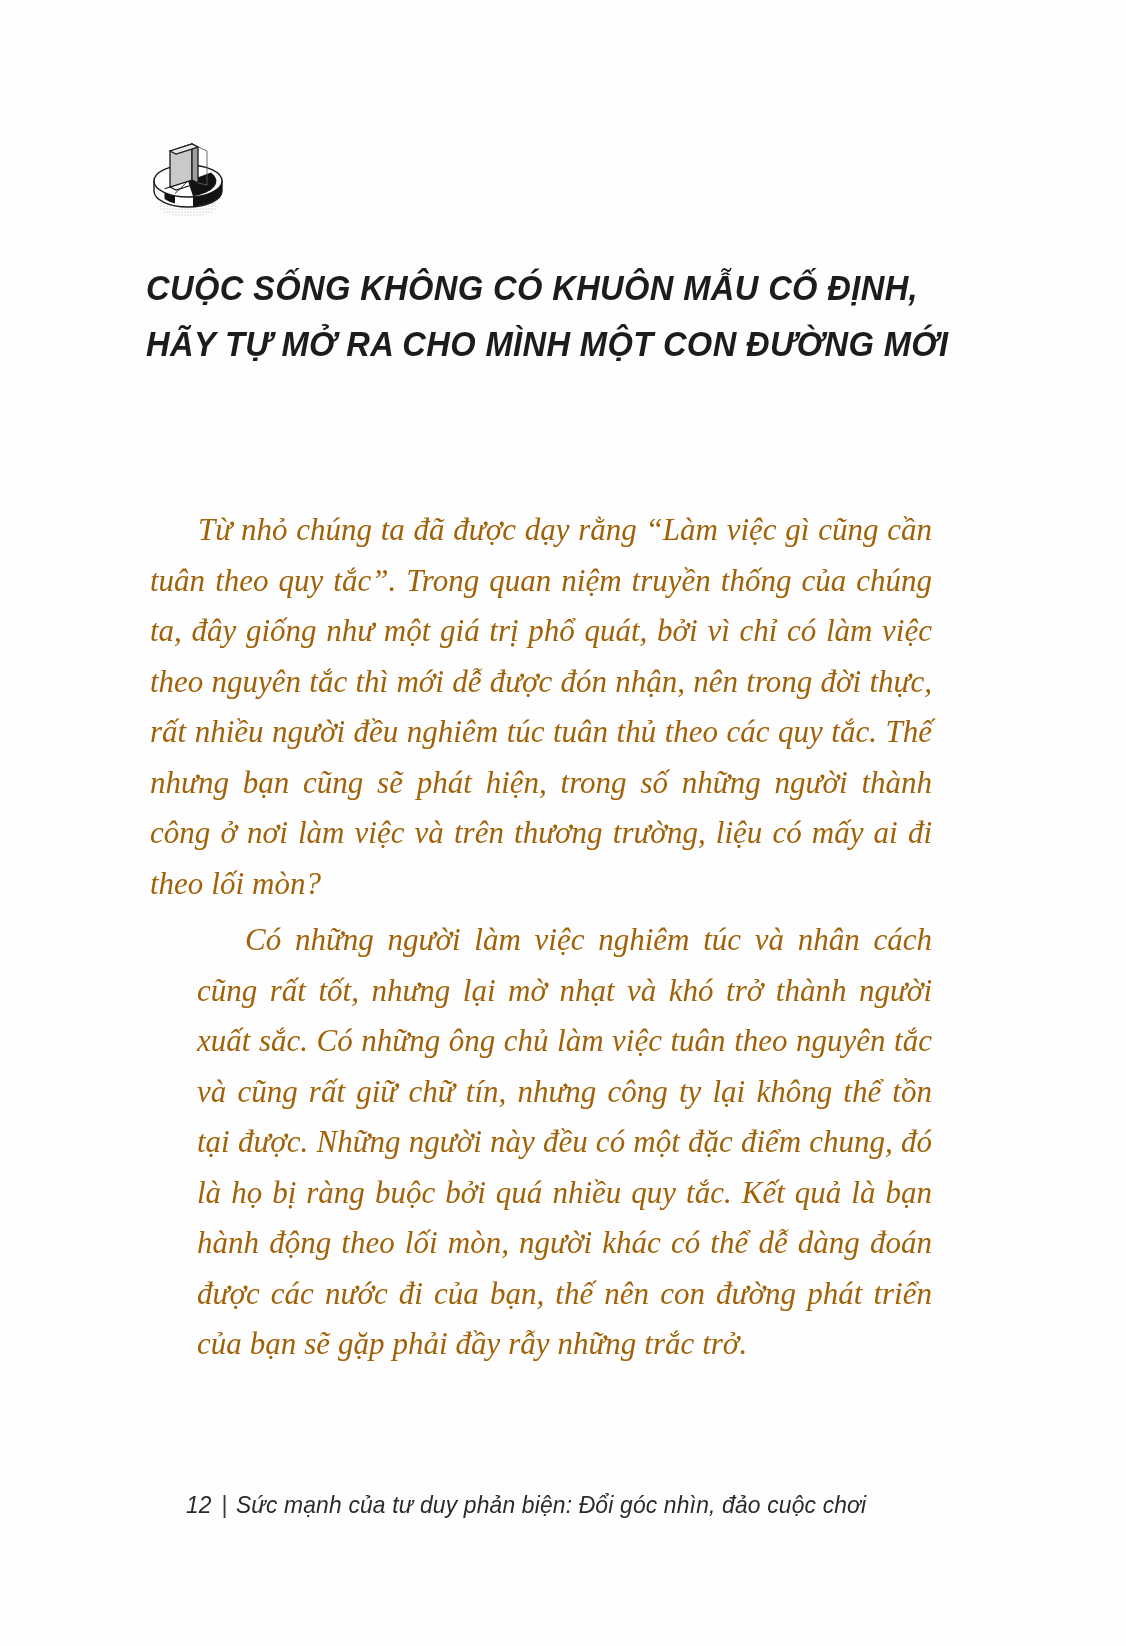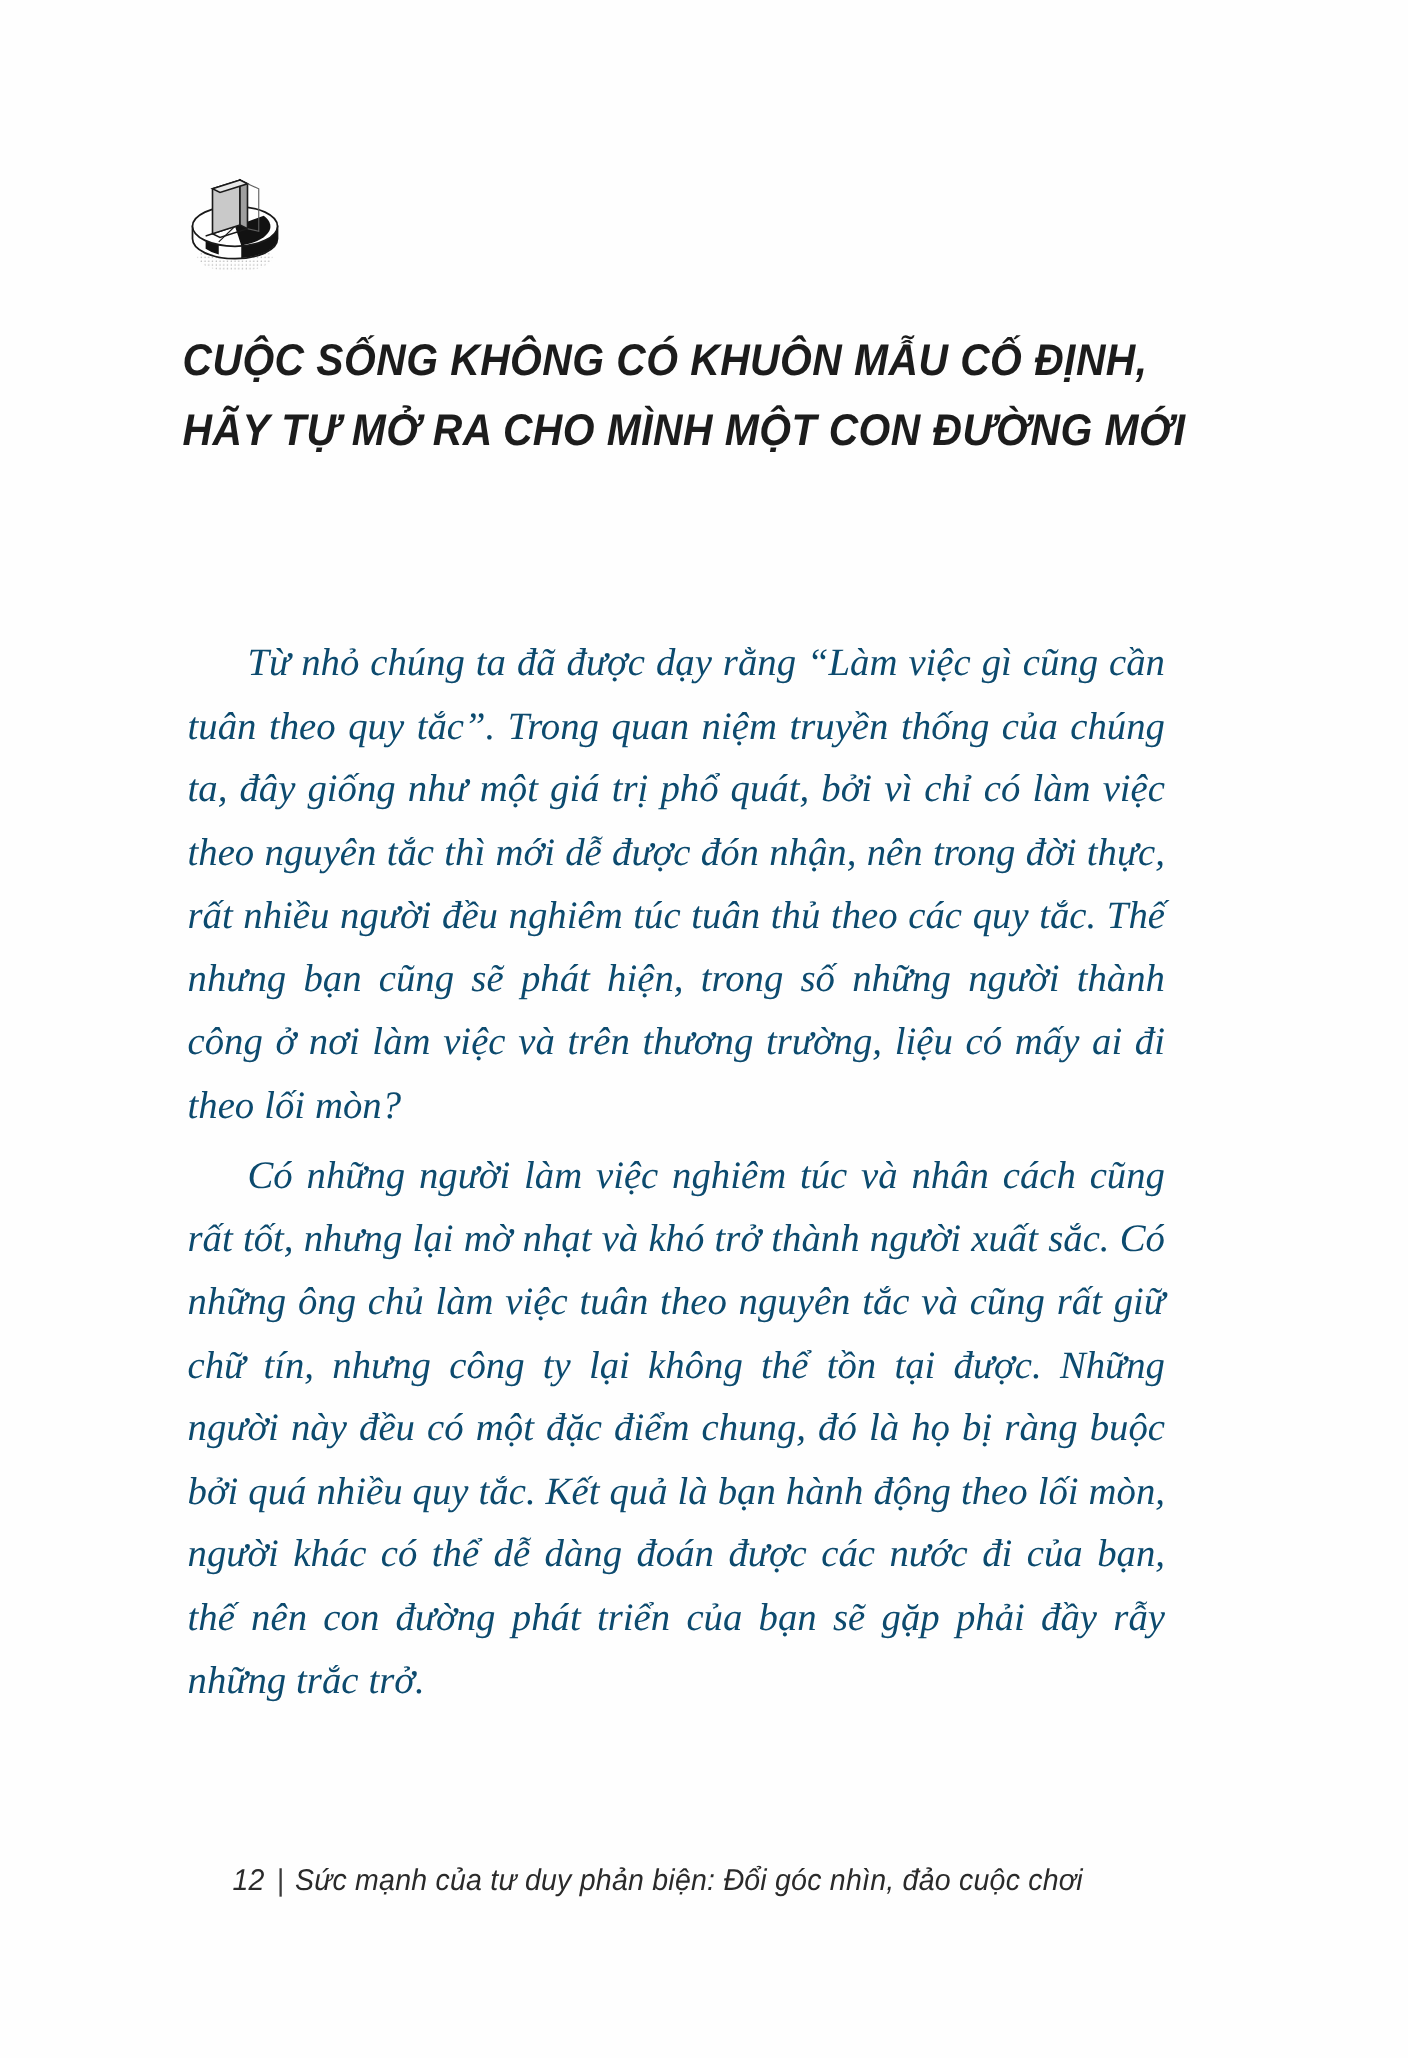--- a/index.html
+++ b/index.html
@@ -56,28 +56,28 @@
   .body-text {
     position: absolute;
     left: 150px;
     top: 505px;
     width: 782px;
   }
   .para {
     margin: 0 0 6px 0;
     font-size: 31px;
     line-height: 50.5px;
-    color: #0c4a6e;
+    color: #a16207;
     text-align: justify;
     text-justify: inter-word;
     text-indent: 48px;
     word-spacing: 0.2px;
     hyphens: none;
   }
-  .para:last-child { margin-bottom: 0; }
+  .para:last-child { margin-bottom: 0; margin-left: 47px; }
 
   
   .footer {
     position: absolute;
     left: 186px;
     top: 1489px;
     font-family: "Liberation Sans Narrow", "Liberation Sans", "DejaVu Sans", sans-serif;
     font-size: 24px;
     line-height: 32px;
     color: #2a2a2a;

